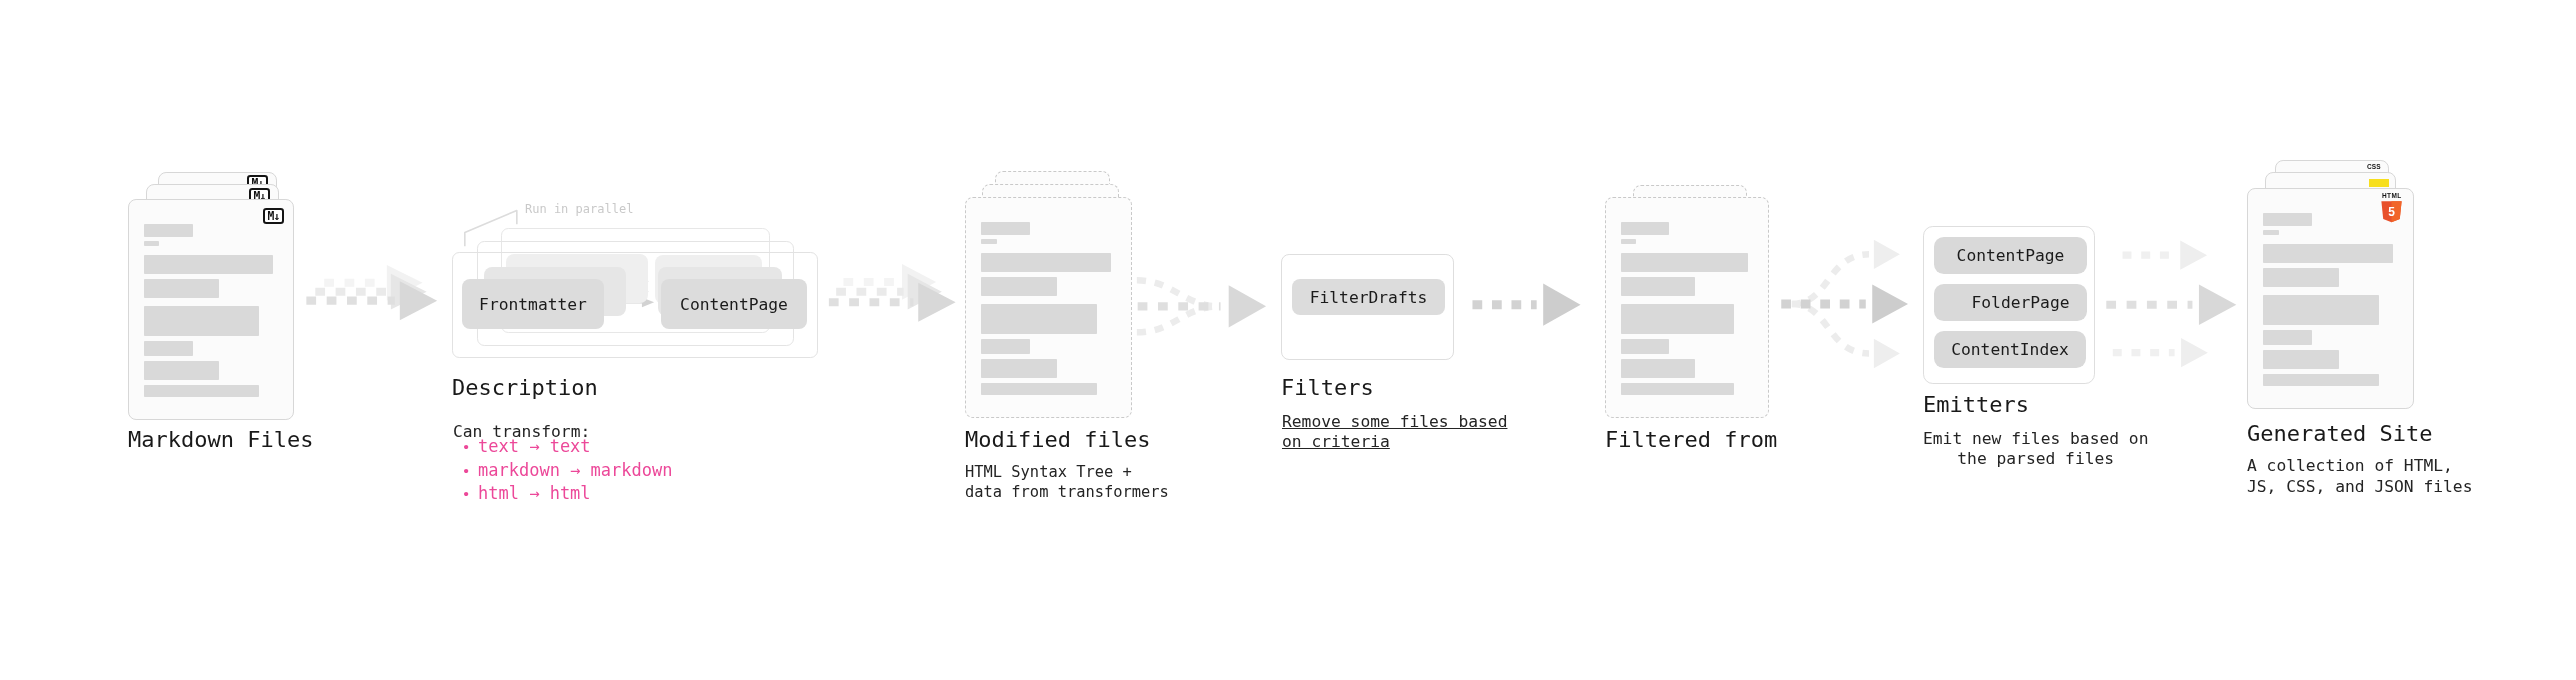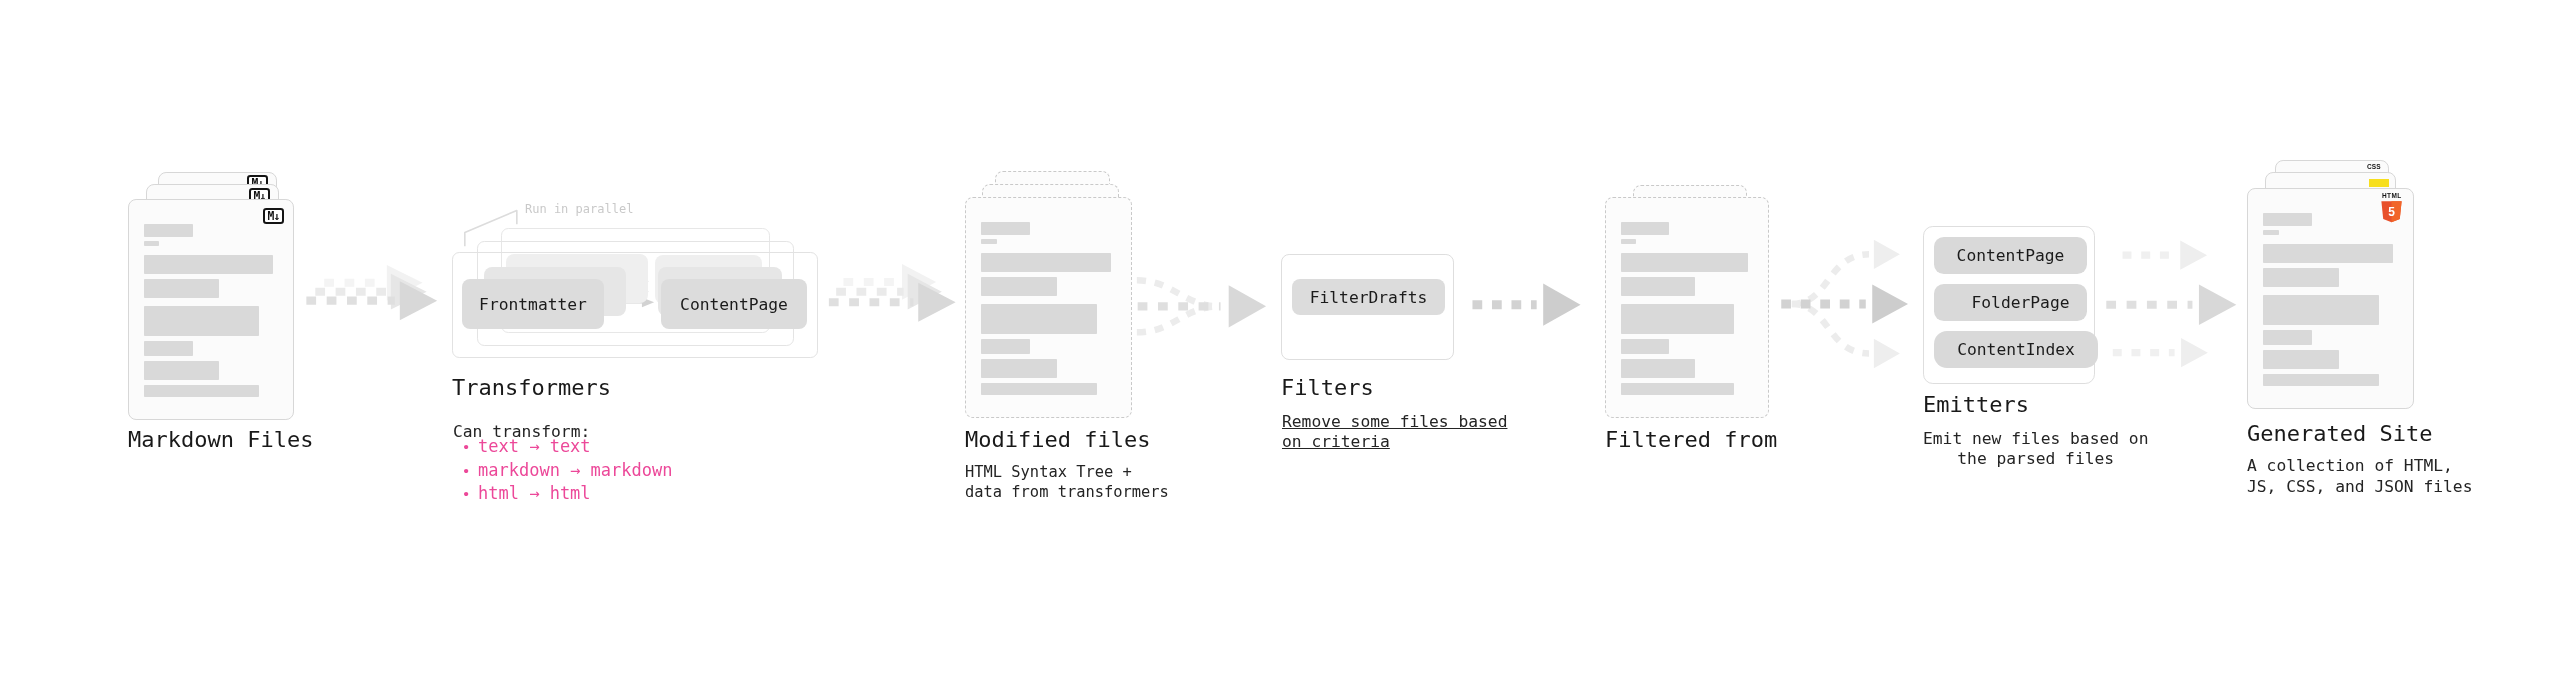--- a/index.html
+++ b/index.html
@@ -156,21 +156,21 @@
     <div class="annotation" style="left:525px;top:202px;">Run in parallel</div>
 
     <div class="gbox ghost3" style="left:506px;top:254px;width:142px;height:49px;z-index:2;"></div>
     <div class="gbox ghost2" style="left:484px;top:267px;width:142px;height:49px;z-index:3;"></div>
     <div class="gbox" style="left:462px;top:279px;width:142px;height:50px;z-index:4;">Frontmatter</div>
 
     <div class="gbox ghost3" style="left:655px;top:255px;width:107px;height:49px;z-index:2;"></div>
     <div class="gbox ghost2" style="left:658px;top:267px;width:124px;height:49px;z-index:3;"></div>
     <div class="gbox" style="left:661px;top:279px;width:146px;height:50px;z-index:4;">ContentPage</div>
 
-    <div class="title" style="left:452px;top:375px;">Transformers</div>
+    <div class="title" style="left:452px;top:375px;">Description</div>
     <div class="desc" style="left:453px;top:422px;">Can transform:</div>
     <ul class="bullets" style="left:455px;top:434px;">
       <li>text → text</li>
       <li>markdown → markdown</li>
       <li>html → html</li>
     </ul>
   </div>
 
   <div>
     <div class="doc dashed" style="left:995px;top:171px;width:115px;height:81px;z-index:1;"></div>
@@ -214,21 +214,21 @@
         <div class="bar b8"></div>
       </div>
     </div>
     <div class="title" style="left:1605px;top:427px;">Filtered from</div>
   </div>
 
   <div>
     <div class="frame" style="left:1923px;top:226px;width:172px;height:158px;border-radius:9.8px;border-color:#dedede;background:#ffffff;"></div>
     <div class="gbox pill" style="left:1934px;top:237px;width:153px;height:37px;">ContentPage</div>
     <div class="gbox pill" style="left:1934px;top:284px;width:153px;height:37px;padding-left:20px;">FolderPage</div>
-    <div class="gbox pill" style="left:1934px;top:331px;width:164px;height:37px;border-radius:13px;">ContentIndex</div>
+    <div class="gbox pill" style="left:1934px;top:331px;width:152px;height:37px;">ContentIndex</div>
     <div class="title" style="left:1923px;top:392px;">Emitters</div>
     <div class="desc" style="left:1923px;top:429px;text-align:center;">Emit new files based on
 the parsed files</div>
   </div>
 
   <div>
     <div class="doc" style="left:2275px;top:160px;width:114px;height:81px;z-index:1;">
       <div class="css-badge" style="top:3.3px;right:6.5px;">
         <span class="css-word">CSS</span>
         <div class="css-bar"></div>

